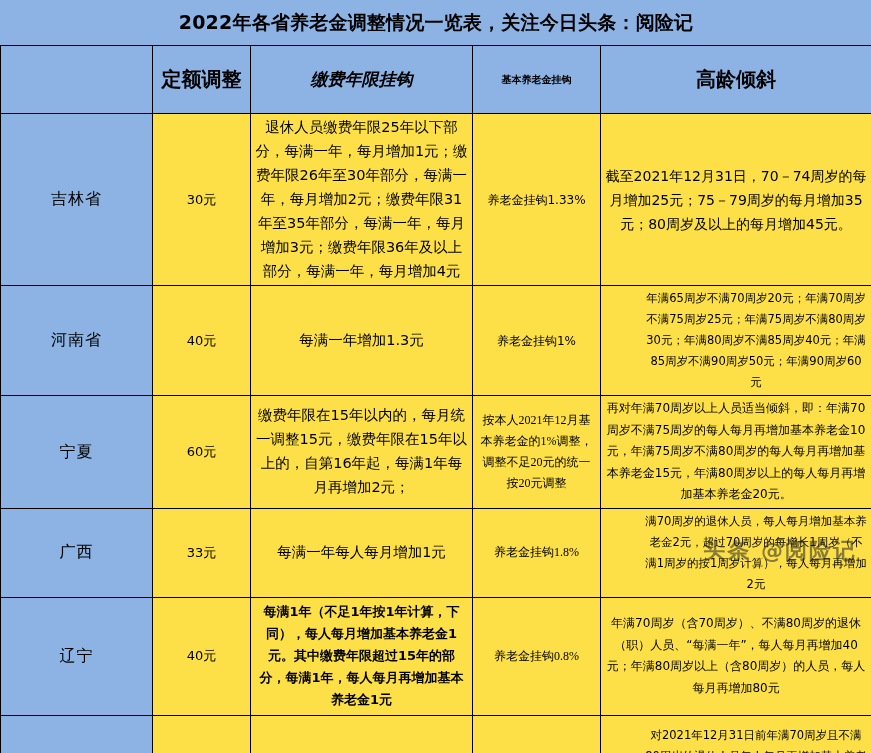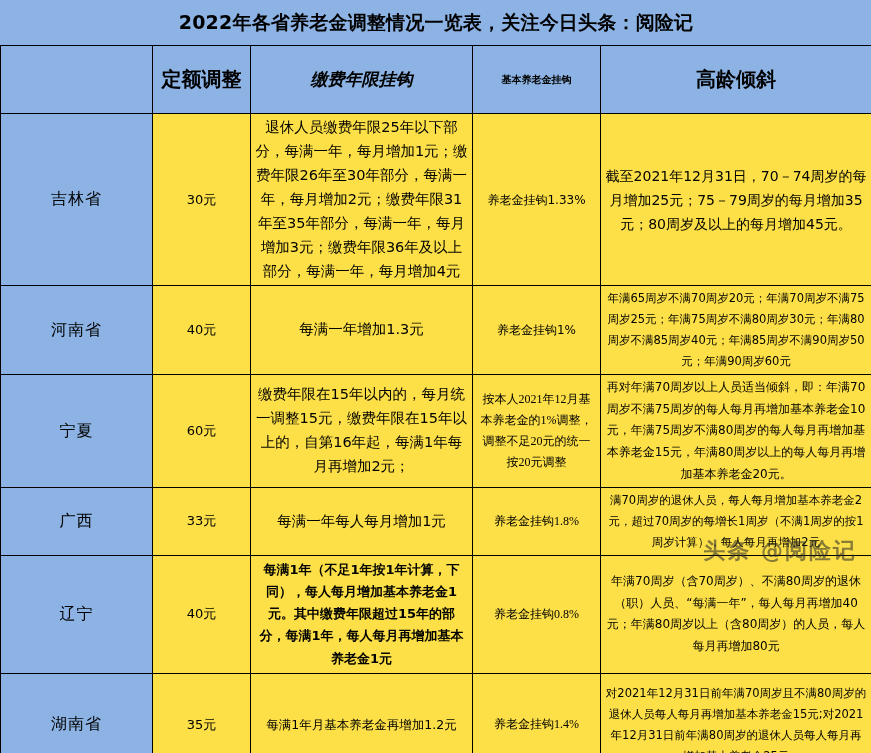--- a/index.html
+++ b/index.html
@@ -86,20 +86,21 @@
     font-size: 14px;
     line-height: 1.72;
   }
   .c-old.small {
     font-size: 12px;
     line-height: 1.8;
   }
   .c-old.xsmall {
     font-size: 11.5px;
     line-height: 1.82;
+    padding-left: 44px;
   }
   .c-years.small {
     font-size: 13px;
     line-height: 1.7;
     font-weight: bold;
   }
   .c-years.tiny {
     font-size: 12.5px;
     line-height: 1.7;
   }

